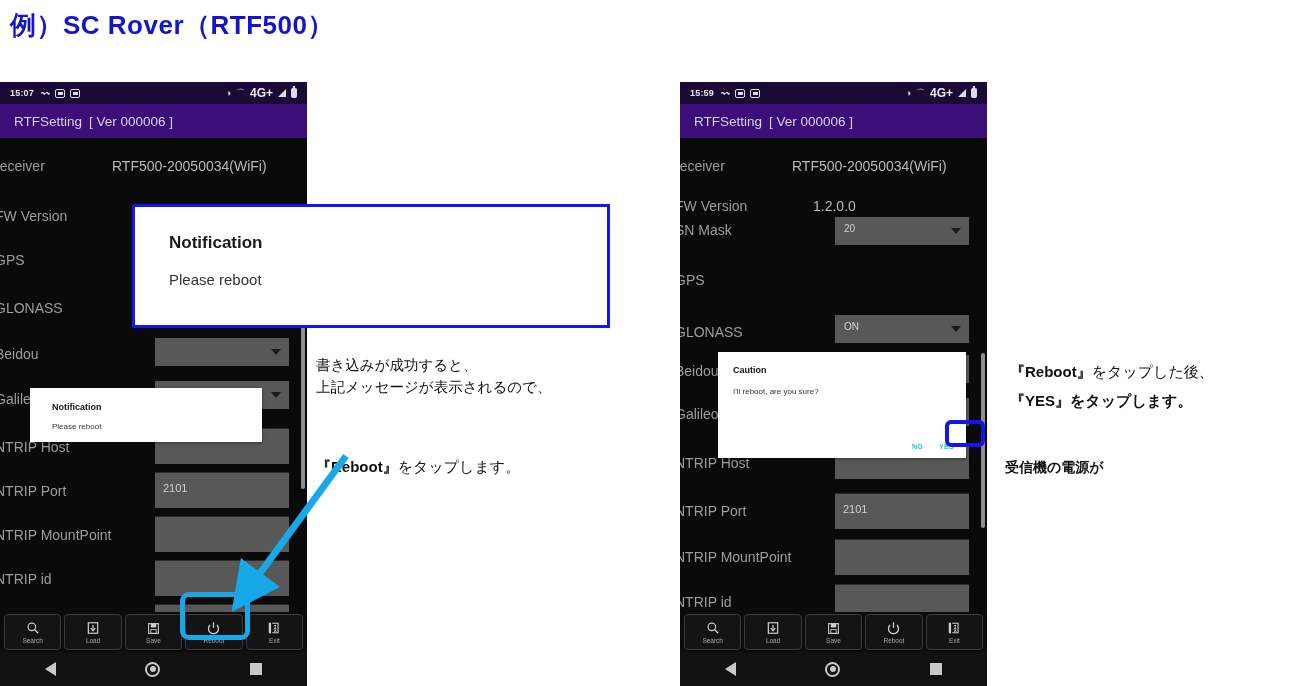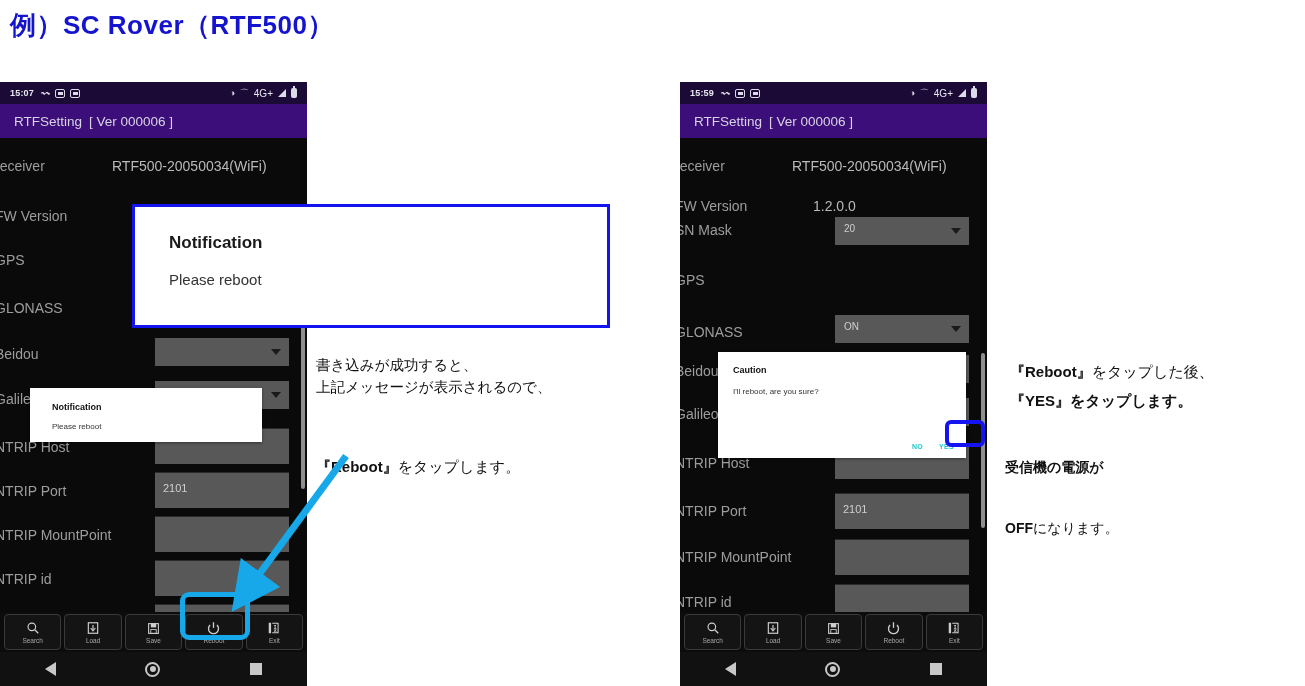--- a/index.html
+++ b/index.html
@@ -84,21 +84,21 @@
     position: relative;
     background: #dcdce8;
   }
   .sb-batt::before {
     content: "";
     position: absolute;
     left: 1.4px; top: -3px;
     width: 2px; height: 2px;
     background: #dcdce8;
   }
-  .sb-4g { font-size: 10px; font-weight: normal; }
+  .sb-4g { font-size: 12px; font-weight: bold; }
 
   .appbar {
     height: 34px;
     background: #3c0e79;
     display: flex;
     align-items: center;
     padding-left: 14px;
     color: #d8d3e4;
     font-size: 13.5px;
   }
@@ -660,18 +660,15 @@
   </div>
 
   <div class="ann ann-mix" style="left:1010px; top:337px;">
     <b>『Reboot』</b><span>をタップした後、</span>
   </div>
 
   <div class="ann ann-bold" style="left:1010px; top:389px;">『YES』をタップします。</div>
 
   <div class="ann" style="left:1005px; top:437px; font-size:14px; font-weight:bold; line-height:1.45;">
     <div>受信機の電源が</div>
-    <div>
-      <span>OFF</span><span style="font-weight:normal;">になります。</span>
-    </div>
   </div>
 
 </div>
 
 </body></html>

